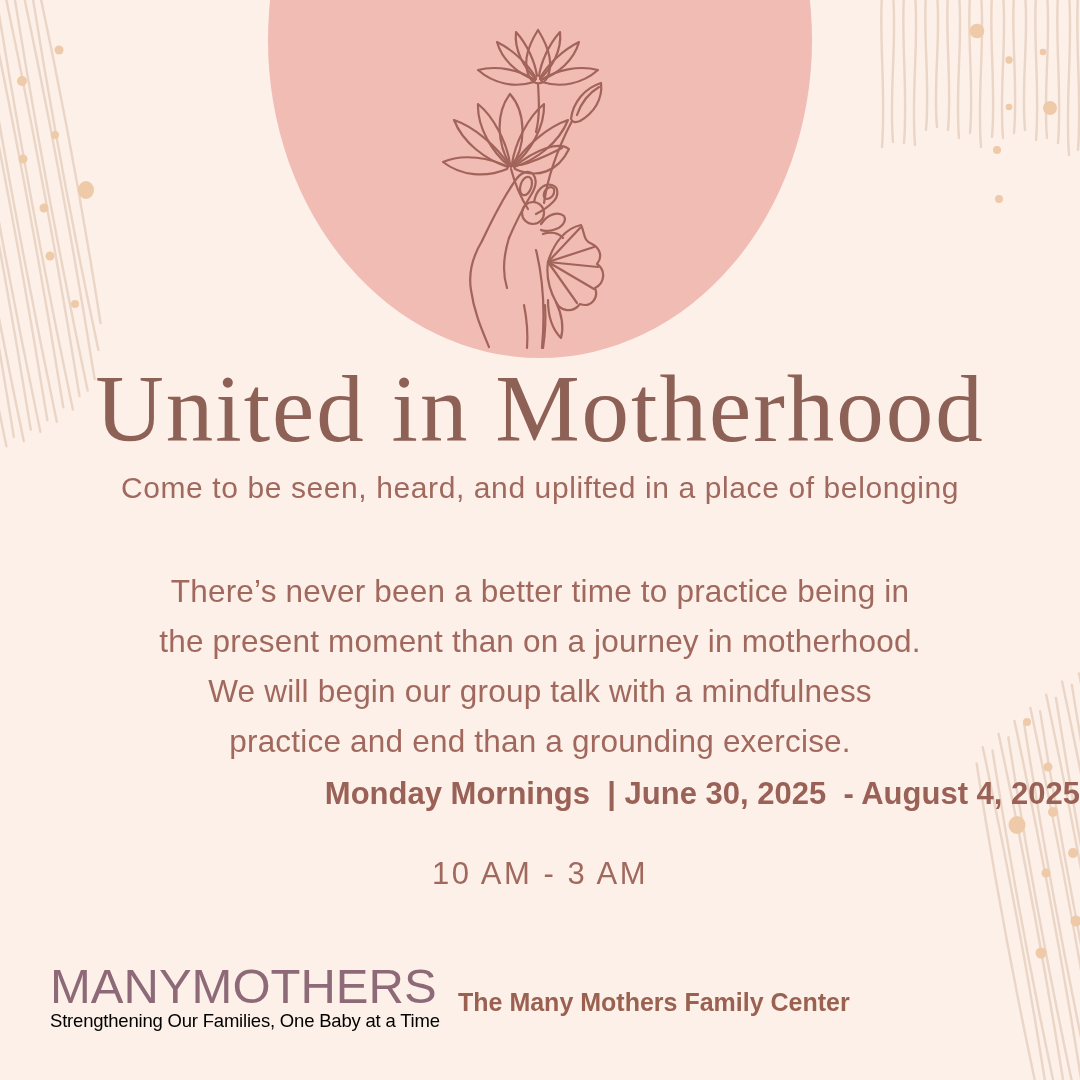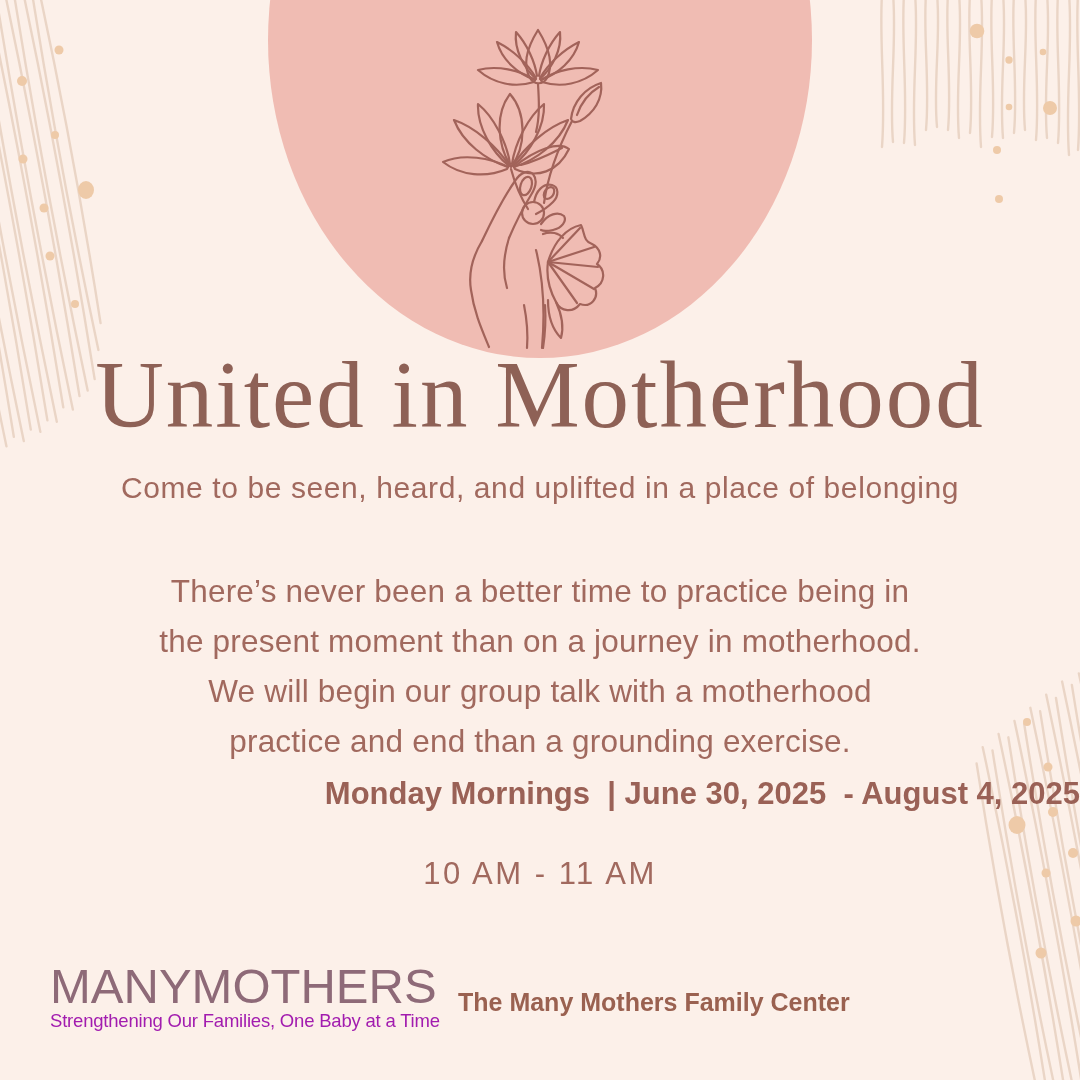--- a/index.html
+++ b/index.html
@@ -3,32 +3,32 @@
 <meta charset="utf-8">
 <style>
   html,body{margin:0;padding:0;background:#fcf0e9;}
   .canvas{
     position:relative;width:1080px;height:1080px;overflow:hidden;
     background:#fcf0e9;font-family:"Liberation Sans","DejaVu Sans",sans-serif;
   }
   .deco-svg{position:absolute;left:0;top:0;width:1080px;height:1080px;display:block;}
   .abs{position:absolute;left:0;width:100%;text-align:center;}
   .title{
-    top:348px;font-family:"Liberation Serif","DejaVu Serif",serif;
+    top:362px;font-family:"Liberation Serif","DejaVu Serif",serif;
     font-size:95px;font-weight:400;line-height:1;color:#8e6156;letter-spacing:2px;
   }
   .subtitle{top:470px;font-size:30px;color:#a1695e;letter-spacing:0.6px;line-height:1.2;}
   .body-par{top:566px;font-size:31.5px;line-height:50px;color:#a1695e;letter-spacing:0.2px;}
   .sched{top:776px;font-size:31px;font-weight:700;color:#9a6156;white-space:pre-wrap;letter-spacing:0px;text-align:right;}
   .time{top:856px;font-size:31px;color:#a1695e;letter-spacing:2.5px;}
   .logo-block{position:absolute;left:50px;top:962px;text-align:left;}
   .logo-line{font-size:49px;line-height:1;color:#8e6a78;letter-spacing:0px;white-space:nowrap;}
   .logo-part1{font-weight:400;}
   .logo-part2{font-weight:400;}
-  .logo-tagline{font-size:18.5px;color:#a21caf;margin-top:-1px;letter-spacing:-0.2px;white-space:nowrap;}
+  .logo-tagline{font-size:18.5px;color:#000000;margin-top:-1px;letter-spacing:-0.2px;white-space:nowrap;}
   .venue-block{position:absolute;left:458px;top:988px;width:580px;}
   .venue-name{font-size:25px;font-weight:700;color:#9a6150;line-height:29px;}
   .venue-address{font-size:24px;color:#a26b5e;line-height:28px;letter-spacing:-0.3px;}
 </style>
 </head>
 <body>
 
 <div class="canvas">
 
   <svg class="deco-svg" viewBox="0 0 1080 1080" aria-hidden="true">
@@ -170,26 +170,26 @@
       <circle cx="1041" cy="953" r="5.5"></circle>
     </g>
   </svg>
 
   <div class="abs title">United in Motherhood</div>
   <div class="abs subtitle">Come to be seen, heard, and uplifted in a place of belonging</div>
 
   <div class="abs body-par">
     <div>There’s never been a better time to practice being in</div>
     <div>the present moment than on a journey in motherhood.</div>
-    <div>We will begin our group talk with a motherhood</div>
+    <div>We will begin our group talk with a mindfulness</div>
     <div>practice and end than a grounding exercise.</div>
   </div>
 
   <div class="abs sched">Monday Mornings  | June 30, 2025  - August 4, 2025</div>
-  <div class="abs time">10 AM - 11 AM</div>
+  <div class="abs time">10 AM - 3 AM</div>
 
   <div class="logo-block">
     <div class="logo-line"><span class="logo-part1">MANY</span><span class="logo-part2">MOTHERS</span></div>
     <div class="logo-tagline">Strengthening Our Families, One Baby at a Time</div>
   </div>
 
   <div class="venue-block">
     <div class="venue-name">The Many Mothers Family Center</div>
   </div>
 

